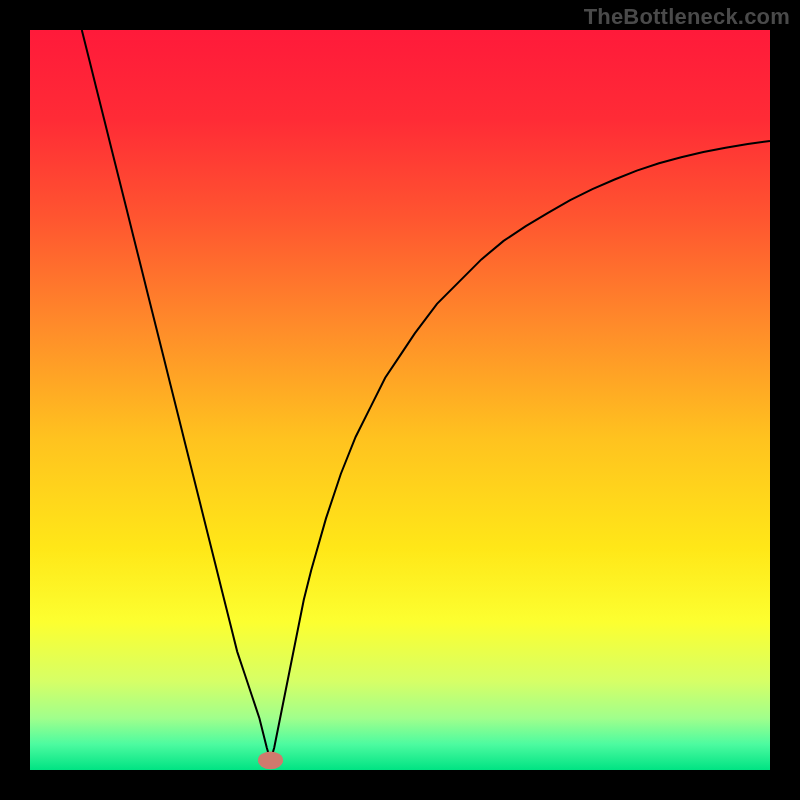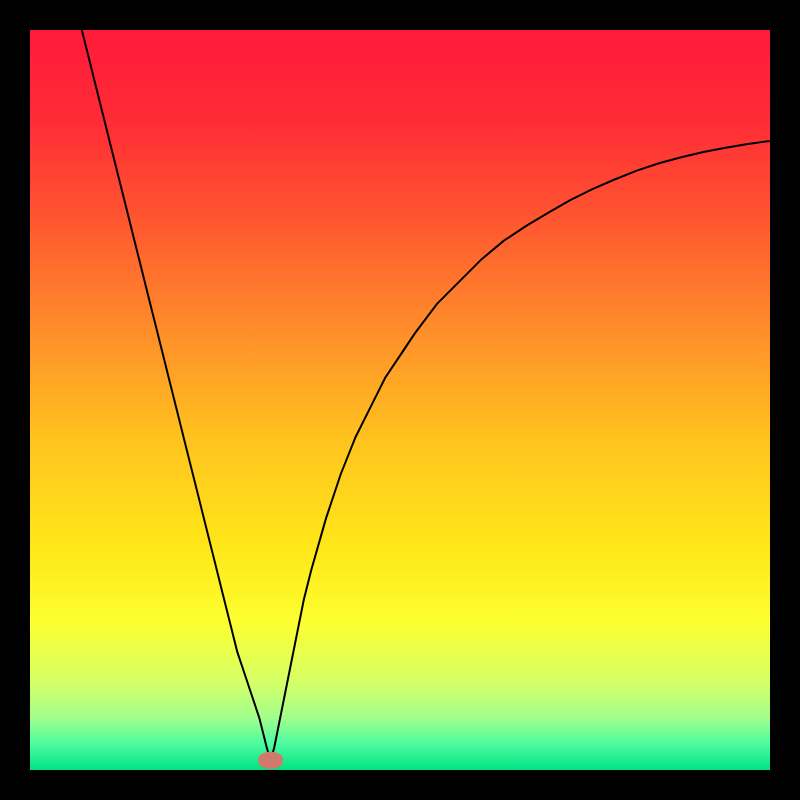--- a/index.html
+++ b/index.html
@@ -35,20 +35,21 @@
     font-size: 22px;
     font-weight: 600;
     letter-spacing: 0.2px;
     user-select: none;
   }
 </style>
 </head>
 <body>
 
 <div class="frame">
+  <div class="watermark">TheBottleneck.com</div>
   <div class="plot">
     <svg id="chart-svg" width="740" height="740" viewBox="0 0 740 740" preserveAspectRatio="none">
       <defs>
         <linearGradient id="bg-grad" x1="0" y1="0" x2="0" y2="1">
             <stop offset="0.00%" stop-color="#ff1a3a"></stop>
             <stop offset="12.00%" stop-color="#ff2b36"></stop>
             <stop offset="25.00%" stop-color="#ff5430"></stop>
             <stop offset="40.00%" stop-color="#ff8b2a"></stop>
             <stop offset="55.00%" stop-color="#ffc21f"></stop>
             <stop offset="70.00%" stop-color="#ffe718"></stop>

